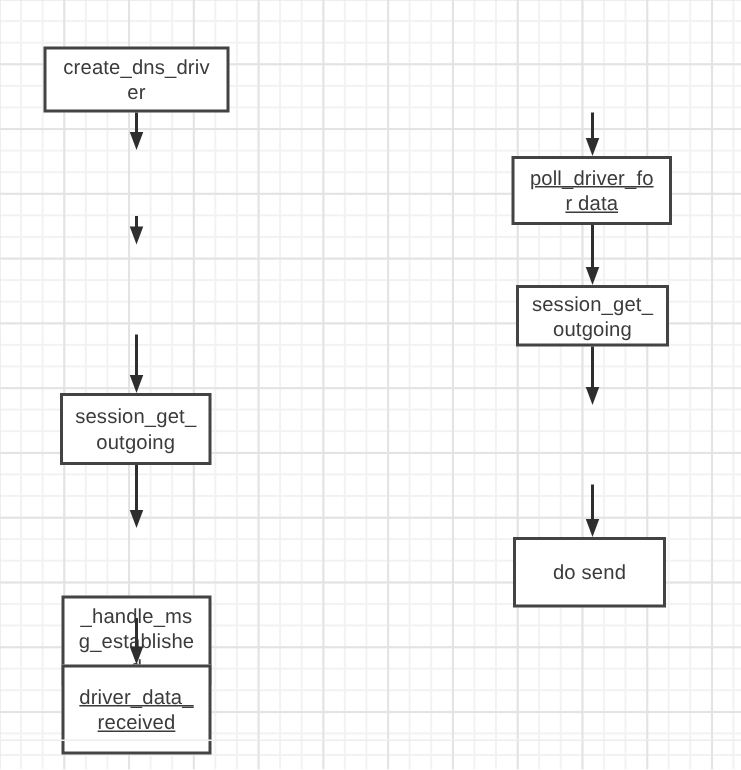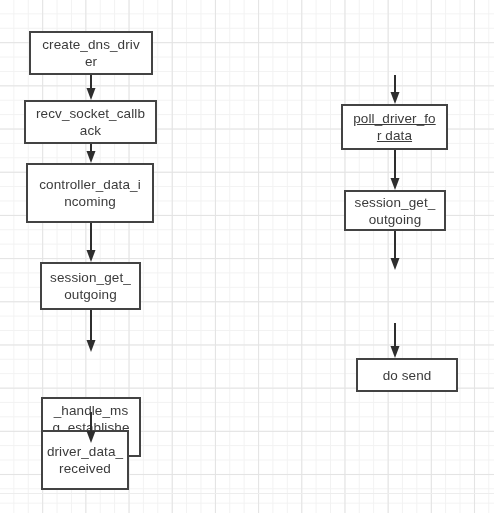--- a/index.html
+++ b/index.html
@@ -65,37 +65,33 @@
     background: #ededed;
   }
 </style>
 </head>
 <body>
 
 <div id="canvas">
 
   <div class="node" style="left: 29px; top: 31px; width: 124px; height: 44px;">create_dns_driv
 er</div>
-  <div class="node" style="left: 24px; top: 100px; width: 133px; height: 44px;">recv_socket_callb
-ack</div>
-  <div class="node" style="left: 26px; top: 163px; width: 128px; height: 60px;">controller_data_i
-ncoming</div>
   <div class="node" style="left: 40px; top: 262px; width: 101px; height: 48px;">session_get_
 outgoing</div>
   <div class="node" style="left: 41px; top: 352px; width: 100px; height: 60px; margin-top: 45px;">_handle_ms
 g_establishe
 d</div>
-  <div class="node" style="left: 41px; top: 430px; width: 88px; height: 60px;">driver_data_
+  <div class="node" style="left: 41px; top: 443px; width: 100px; height: 60px; text-decoration: underline;">driver_data_
 received</div>
 
   <div class="node" style="left: 341px; top: 104px; width: 107px; height: 46px; text-decoration: underline;">poll_driver_fo
 r data</div>
   <div class="node" style="left: 344px; top: 190px; width: 102px; height: 41px;">session_get_
 outgoing</div>
-  <div class="node" style="left: 356px; top: 358px; width: 102px; height: 34px;">do send</div>
+  <div class="node" style="left: 342px; top: 358px; width: 102px; height: 47px;">do send</div>
 
   <div class="edge" style="left: 83px; top: 75px; width: 16px; height: 25px;">
       <svg width="16" height="25">
         <line x1="8" y1="0" x2="8" y2="15" stroke="#2e2e2e" stroke-width="2"></line>
         <polygon points="3.5,13 12.5,13 8,25" fill="#2e2e2e"></polygon>
       </svg>
     </div>
   <div class="edge" style="left: 83px; top: 144px; width: 16px; height: 19px;">
       <svg width="16" height="19">
         <line x1="8" y1="0" x2="8" y2="9" stroke="#2e2e2e" stroke-width="2"></line>

